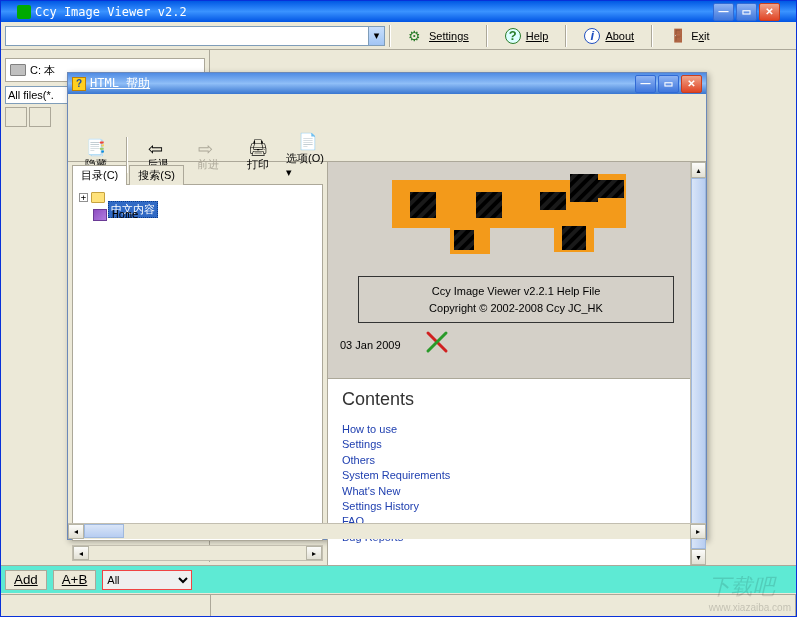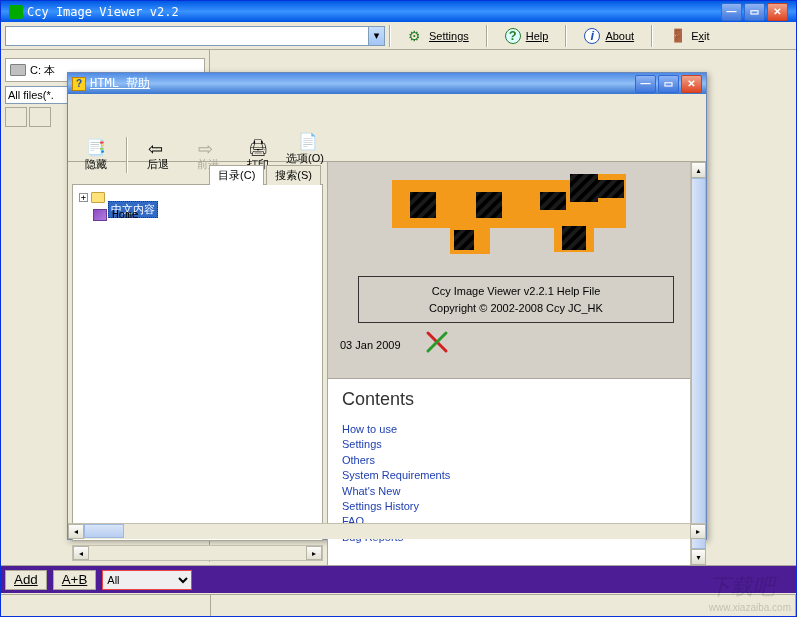--- a/index.html
+++ b/index.html
@@ -1,20 +1,20 @@
 <!DOCTYPE html>
 <html><head>
 <meta charset="utf-8">
 <style>
 * { box-sizing: border-box; margin: 0; padding: 0; }
 body { font-family: Tahoma, "Microsoft YaHei", sans-serif; font-size: 11px; background: #fff; width: 797px; height: 617px; overflow: hidden; position: relative; }
 
 
 .main-window { width: 797px; height: 617px; background: #ece9d8; border: 1px solid #0831d9; }
-.main-titlebar { height: 21px; background: linear-gradient(#0058e4, #3a93ff, #0054e3); display: flex; align-items: center; padding: 0 8px; color: #fff; }
+.main-titlebar { height: 21px; background: linear-gradient(#0058e4, #3a93ff, #0054e3); display: flex; align-items: center; padding: 0 16px; color: #fff; }
 .main-titlebar .icon-app { width: 14px; height: 14px; background: #0a0; margin-right: 4px; border-radius: 2px; }
 .main-titlebar .title { flex: 1; font-family: "SimSun", monospace; font-size: 12px; }
 .main-titlebar .win-controls { display: flex; gap: 2px; }
 .win-btn { width: 21px; height: 18px; background: linear-gradient(#8fb4f3, #3f77dd); border: 1px solid #316ad5; border-radius: 2px; display: flex; align-items: center; justify-content: center; color: #fff; font-weight: bold; font-size: 10px; cursor: pointer; }
 .win-btn.close { background: linear-gradient(#f0a48a, #e04525); border-color: #c93e1f; }
 
 
 .main-toolbar { height: 28px; background: #ece9d8; border-bottom: 1px solid #aca899; display: flex; align-items: center; padding: 2px 4px; gap: 2px; }
 .path-combo { flex: 0 0 380px; height: 20px; background: #fff; border: 1px solid #7f9db9; display: flex; align-items: center; }
 .path-combo .drop-btn { width: 16px; height: 18px; background: linear-gradient(#c8dffc, #a2c5f4); border-left: 1px solid #7f9db9; display: flex; align-items: center; justify-content: center; margin-left: auto; }
@@ -30,21 +30,21 @@
 
 .left-panel { position: absolute; left: 1px; top: 50px; width: 209px; height: 512px; background: #ece9d8; border-right: 1px solid #aca899; }
 .drive-row { height: 24px; display: flex; align-items: center; padding: 2px 4px; border: 1px solid #aca899; margin: 8px 4px 2px; background:#fff; }
 .drive-row .drv-icon { width:16px; height:12px; background:#c0c0c0; border:1px solid #808080; border-radius:1px; margin-right:4px;}
 .filter-row { height: 22px; display:flex; align-items:center; padding:2px 4px; }
 .filter-row input { width:100%; height:18px; border:1px solid #7f9db9; background:#fff; font-size:11px; padding:0 2px; }
 .mini-toolbar { height:22px; display:flex; align-items:center; padding:2px 4px; gap:2px; }
 .mini-btn { width:22px; height:20px; border:1px solid #aca899; background:#ece9d8; cursor:pointer; }
 
 
-.footer { position: absolute; left:1px; bottom: 24px; height: 28px; width: 795px; background:#4c1d95; border-top:1px solid #aca899; display:flex; align-items:center; padding:2px 4px; gap:6px; }
+.footer { position: absolute; left:1px; bottom: 24px; height: 28px; width: 795px; background:#5eead4; border-top:1px solid #aca899; display:flex; align-items:center; padding:2px 4px; gap:6px; }
 .footer .fbtn { height:20px; padding:0 8px; border:1px solid #aca899; background:#ece9d8; cursor:pointer; text-decoration: underline; }
 .footer select { height:20px; border:1px solid #ef4444; font-size:11px; width:90px;}
 .status-bar { position:absolute; left:1px; bottom:1px; height:22px; width:795px; background:#ece9d8; border-top:1px solid #aca899; display:flex; }
 .status-bar .cell { border-right:1px solid #aca899; height:100%; }
 .status-bar .cell.c1 { width: 210px; } .status-bar .cell.c2 { flex:1; }
 
 
 .help-window { position: absolute; left: 67px; top: 72px; width: 640px; height: 468px; background: #ece9d8; border: 1px solid #6b88b8; box-shadow: 2px 2px 6px rgba(0,0,0,.3); }
 .help-titlebar { height: 21px; background: linear-gradient(#4f8be4, #8fbef7, #3976d0); display:flex; align-items:center; padding:0 4px; color:#fff; }
 .help-titlebar .hicon { width:14px; height:14px; background:#ffd020; border:1px solid #c08000; margin-right:4px; display:flex; align-items:center; justify-content:center; font-size:10px; color:#2050a0; font-weight:bold;}
@@ -57,21 +57,21 @@
 .htb-ico { width:20px; height:18px; display:inline-block; }
 .ic-hide::before { content:"📑"; font-size:16px; }
 .ic-back::before { content:"⇦"; font-size:18px; }
 .ic-fwd::before { content:"⇨"; font-size:18px; color:#aca899;}
 .ic-print::before { content:"🖨"; font-size:16px; }
 .ic-opts::before { content:"📄"; font-size:16px; }
 .htb-sep { width:2px; height:36px; border-left:1px solid #aca899; border-right:1px solid #fff; margin: 1px 2px;}
 
 .help-body { display:flex; height: calc(100% - 63px); }
 .help-tabs { width: 260px; border-right: 1px solid #aca899; display:flex; flex-direction:column; }
-.tab-row { height: 22px; display:flex; align-items:flex-end; padding: 2px 4px 0; justify-content: flex-end; }
+.tab-row { height: 22px; display:flex; align-items:flex-end; padding: 2px 4px 0; }
 .tab { padding: 2px 8px; border:1px solid #aca899; border-bottom:none; background:#ece9d8; margin-right:2px; font-size:11px; cursor:pointer; position:relative; top:1px;}
 .tab.active { background:#fff; z-index: 2; }
 .tree-panel { flex:1; background:#fff; border:1px solid #aca899; margin: 0 4px 4px; padding:4px; font-family:"SimSun", monospace; }
 .tree-row { display:flex; align-items:center; height:17px; gap:3px; padding-left:2px;}
 .tree-row .plus { width:9px; height:9px; border:1px solid #919191; display:flex; align-items:center; justify-content:center; font-size:9px; line-height:1; background:#fff; cursor:pointer;}
 .tree-row .folder { width:14px; height:11px; background:#ffe27a; border:1px solid #c6a23e; border-radius:1px; }
 .tree-row .book { width:14px; height:12px; background: linear-gradient(135deg,#8e4dc0,#b07de0); border:1px solid #6a3a95; margin-left:14px; }
 .tree-row .lbl.sel { background:#316ac5; color:#fff; border:1px dotted #0a3a8a; padding:0 2px;margin-top:24px;}
 .tree-row .lbl { padding:0 2px; }
 

